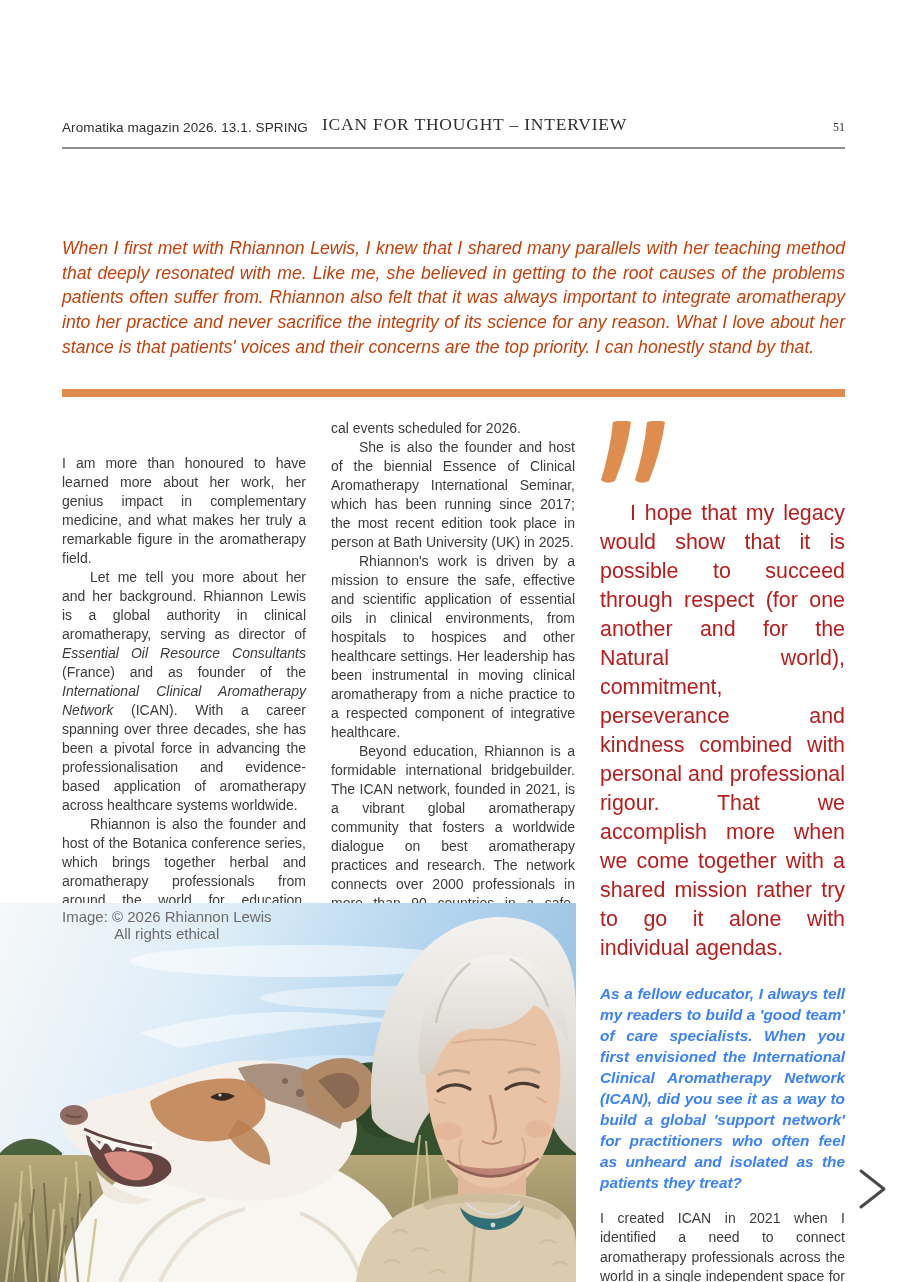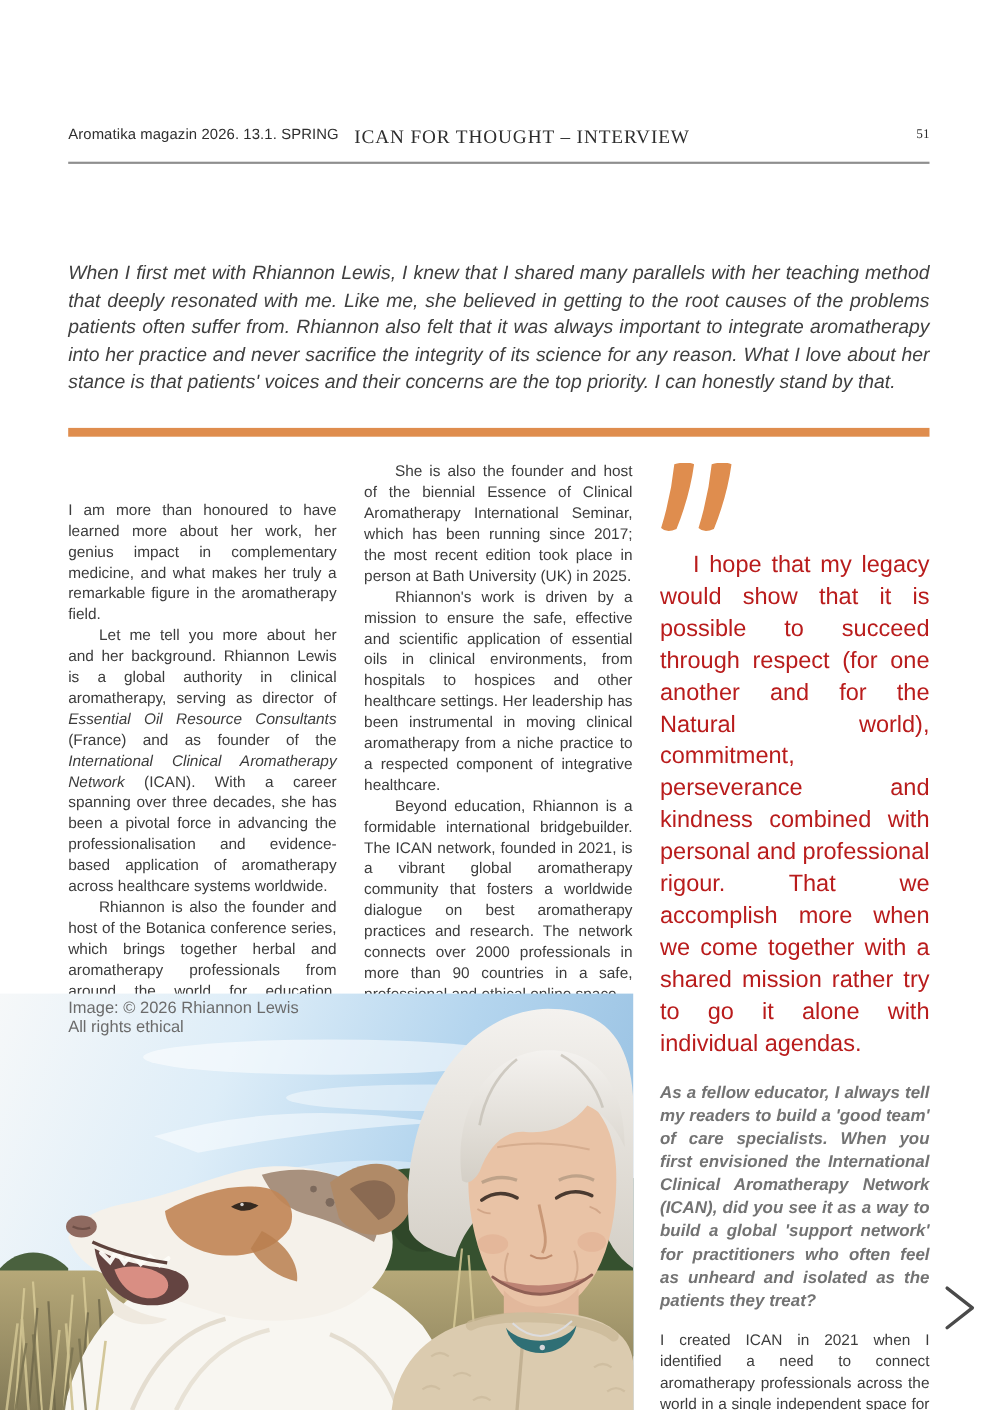--- a/index.html
+++ b/index.html
@@ -9,41 +9,41 @@
     width:900px;height:1282px;
     margin:0 auto;
     background:#ffffff;
     font-family:"Liberation Sans",sans-serif;
     color:#3c3c3c;
     overflow:hidden;
   }
   
   .header-row{
     position:absolute;left:62px;right:55px;top:114px;
-    display:flex;align-items:flex-start;gap:14px;
+    display:flex;align-items:flex-end;gap:14px;
   }
   .magazine-name{font-size:13.5px;color:#2f2f2f;letter-spacing:.1px;}
   .section-title{
     font-family:"Liberation Serif",serif;
     font-size:17.5px;color:#2e2e2e;letter-spacing:.8px;
   }
   .page-number{
     margin-left:auto;
     font-family:"Liberation Serif",serif;
     font-size:12px;color:#2e2e2e;
   }
   .header-rule{
     position:absolute;left:62px;right:55px;top:147px;
     height:2px;background:#8f8f8f;
   }
   
   .lead{
     position:absolute;left:62px;right:55px;top:236px;
     font-style:italic;font-size:17.6px;line-height:24.7px;
-    text-align:justify;color:#404040;
+    text-align:justify;color:#c2410c;
   }
   .accent-bar{
     position:absolute;left:62px;right:55px;top:389px;height:8px;
   }
   
   .col{position:absolute;top:419px;}
   .col-1{left:62px;width:244px;margin-top:35px;}
   .col-2{left:331px;width:244px;}
   .col-3{left:600px;width:245px;}
   .body-p{
@@ -54,37 +54,37 @@
   .body-p em{font-style:italic;}
   
   .quote-mark{display:block;margin:2px 0 14px 0;}
   .pull-quote{
     margin:0;font-size:21.4px;line-height:29px;
     text-align:justify;color:#b91c1c;text-indent:30px;
   }
   .question{
     margin:20px 0 0 0;
     font-weight:bold;font-style:italic;
-    font-size:15.4px;line-height:21px;color:#737373;
+    font-size:15.4px;line-height:21px;color:#3b82f6;
     text-align:justify;
   }
   .answer{
     margin:16px 0 0 0;
     font-size:14px;line-height:19.3px;
     text-align:justify;color:#3c3c3c;
   }
   
   .photo{
     position:absolute;left:0;top:903px;width:576px;height:379px;
     overflow:hidden;
   }
   .photo svg{display:block;}
   .photo-caption{
     position:absolute;left:62px;top:5px;
-    font-size:15px;line-height:17px;color:#6b6b6b;
+    font-size:15px;line-height:17px;color:#6b6b6b;text-align:center;
   }
   
   .next-arrow{
     position:absolute;left:858px;top:1168px;width:30px;height:42px;
     cursor:pointer;
   }
 </style>
 </head>
 <body>
 
@@ -100,20 +100,21 @@
   <div class="lead">When I first met with Rhiannon Lewis, I knew that I shared many parallels with her teaching method that deeply resonated with me. Like me, she believed in getting to the root causes of the problems patients often suffer from. Rhiannon also felt that it was always important to integrate aromatherapy into her practice and never sacrifice the integrity of its science for any reason. What I love about her stance is that patients' voices and their concerns are the top priority. I can honestly stand by that.</div>
 
   <div class="accent-bar" style="background: rgb(223, 141, 78);"></div>
 
   <div class="col col-1">
       <p class="body-p"><span>I am more than honoured to have learned more about her work, her genius impact in complementary medicine, and what makes her truly a remarkable figure in the aromatherapy field.</span></p>
       <p class="body-p ind"><span>Let me tell you more about her and her background. Rhiannon Lewis is a global authority in clinical aromatherapy, serving as director of </span><em>Essential Oil Resource Consultants</em><span> (France) and as founder of the </span><em>International Clinical Aromatherapy Network</em><span> (ICAN). With a career spanning over three decades, she has been a pivotal force in advancing the professionalisation and evidence-based application of aromatherapy across healthcare systems worldwide.</span></p>
       <p class="body-p ind"><span>Rhiannon is also the founder and host of the Botanica conference series, which brings together herbal and aromatherapy professionals from around the world for education, networking, and sourcing quality supplies. This renowned conference series has been running since 2012. It takes place online, with 3 botani-</span></p>
     </div>
   <div class="col col-2">
+      <p class="body-p"><span>cal events scheduled for 2026.</span></p>
       <p class="body-p ind"><span>She is also the founder and host of the biennial Essence of Clinical Aromatherapy International Seminar, which has been running since 2017; the most recent edition took place in person at Bath University (UK) in 2025.</span></p>
       <p class="body-p ind"><span>Rhiannon's work is driven by a mission to ensure the safe, effective and scientific application of essential oils in clinical environments, from hospitals to hospices and other healthcare settings. Her leadership has been instrumental in moving clinical aromatherapy from a niche practice to a respected component of integrative healthcare.</span></p>
       <p class="body-p ind"><span>Beyond education, Rhiannon is a formidable international bridgebuilder. The ICAN network, founded in 2021, is a vibrant global aromatherapy community that fosters a worldwide dialogue on best aromatherapy practices and research. The network connects over 2000 professionals in more than 90 countries in a safe, professional and ethical online space.</span></p>
     </div>
 
   <div class="col col-3">
     <svg class="quote-mark" width="72" height="64" viewBox="0 0 72 64" aria-hidden="true">
       <path d="M13,1 Q24,-2 31,1 Q27,30 15,60 Q6,64 1,59 Q10,30 13,1 Z" fill="#df8d4e"></path>
       <path d="M47,1 Q58,-2 65,1 Q61,30 49,60 Q40,64 35,59 Q44,30 47,1 Z" fill="#df8d4e"></path>
     </svg>

